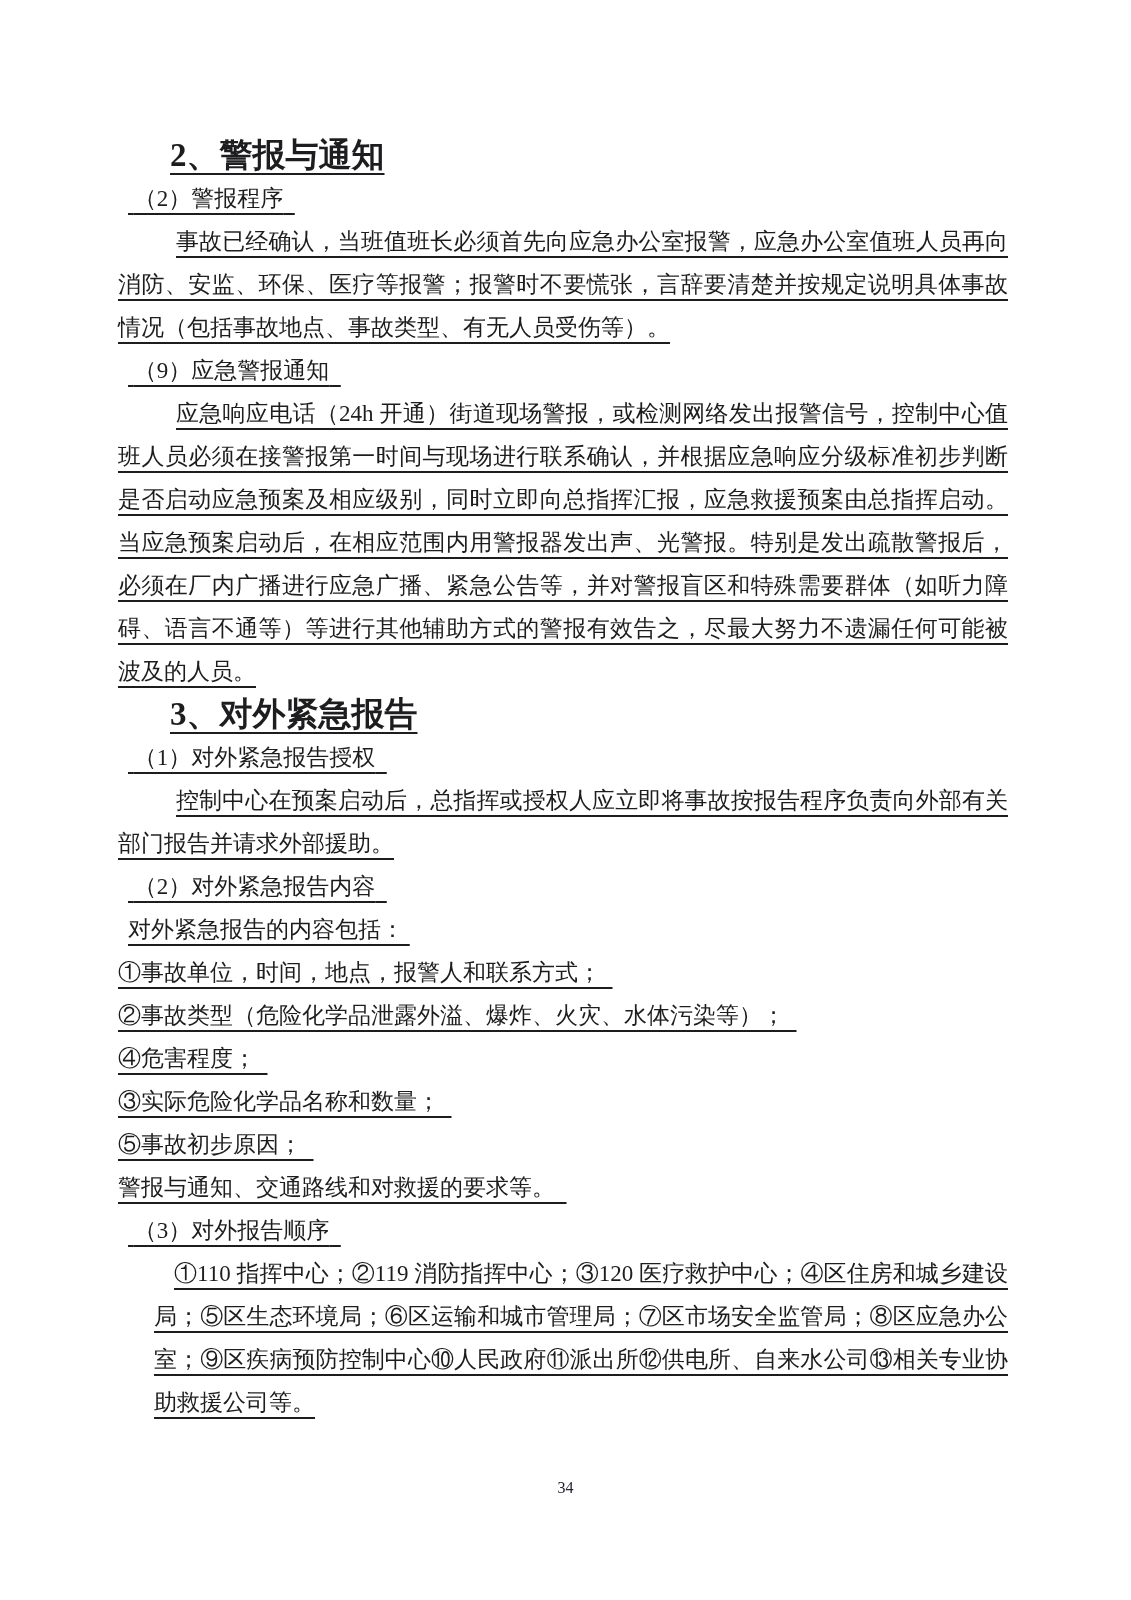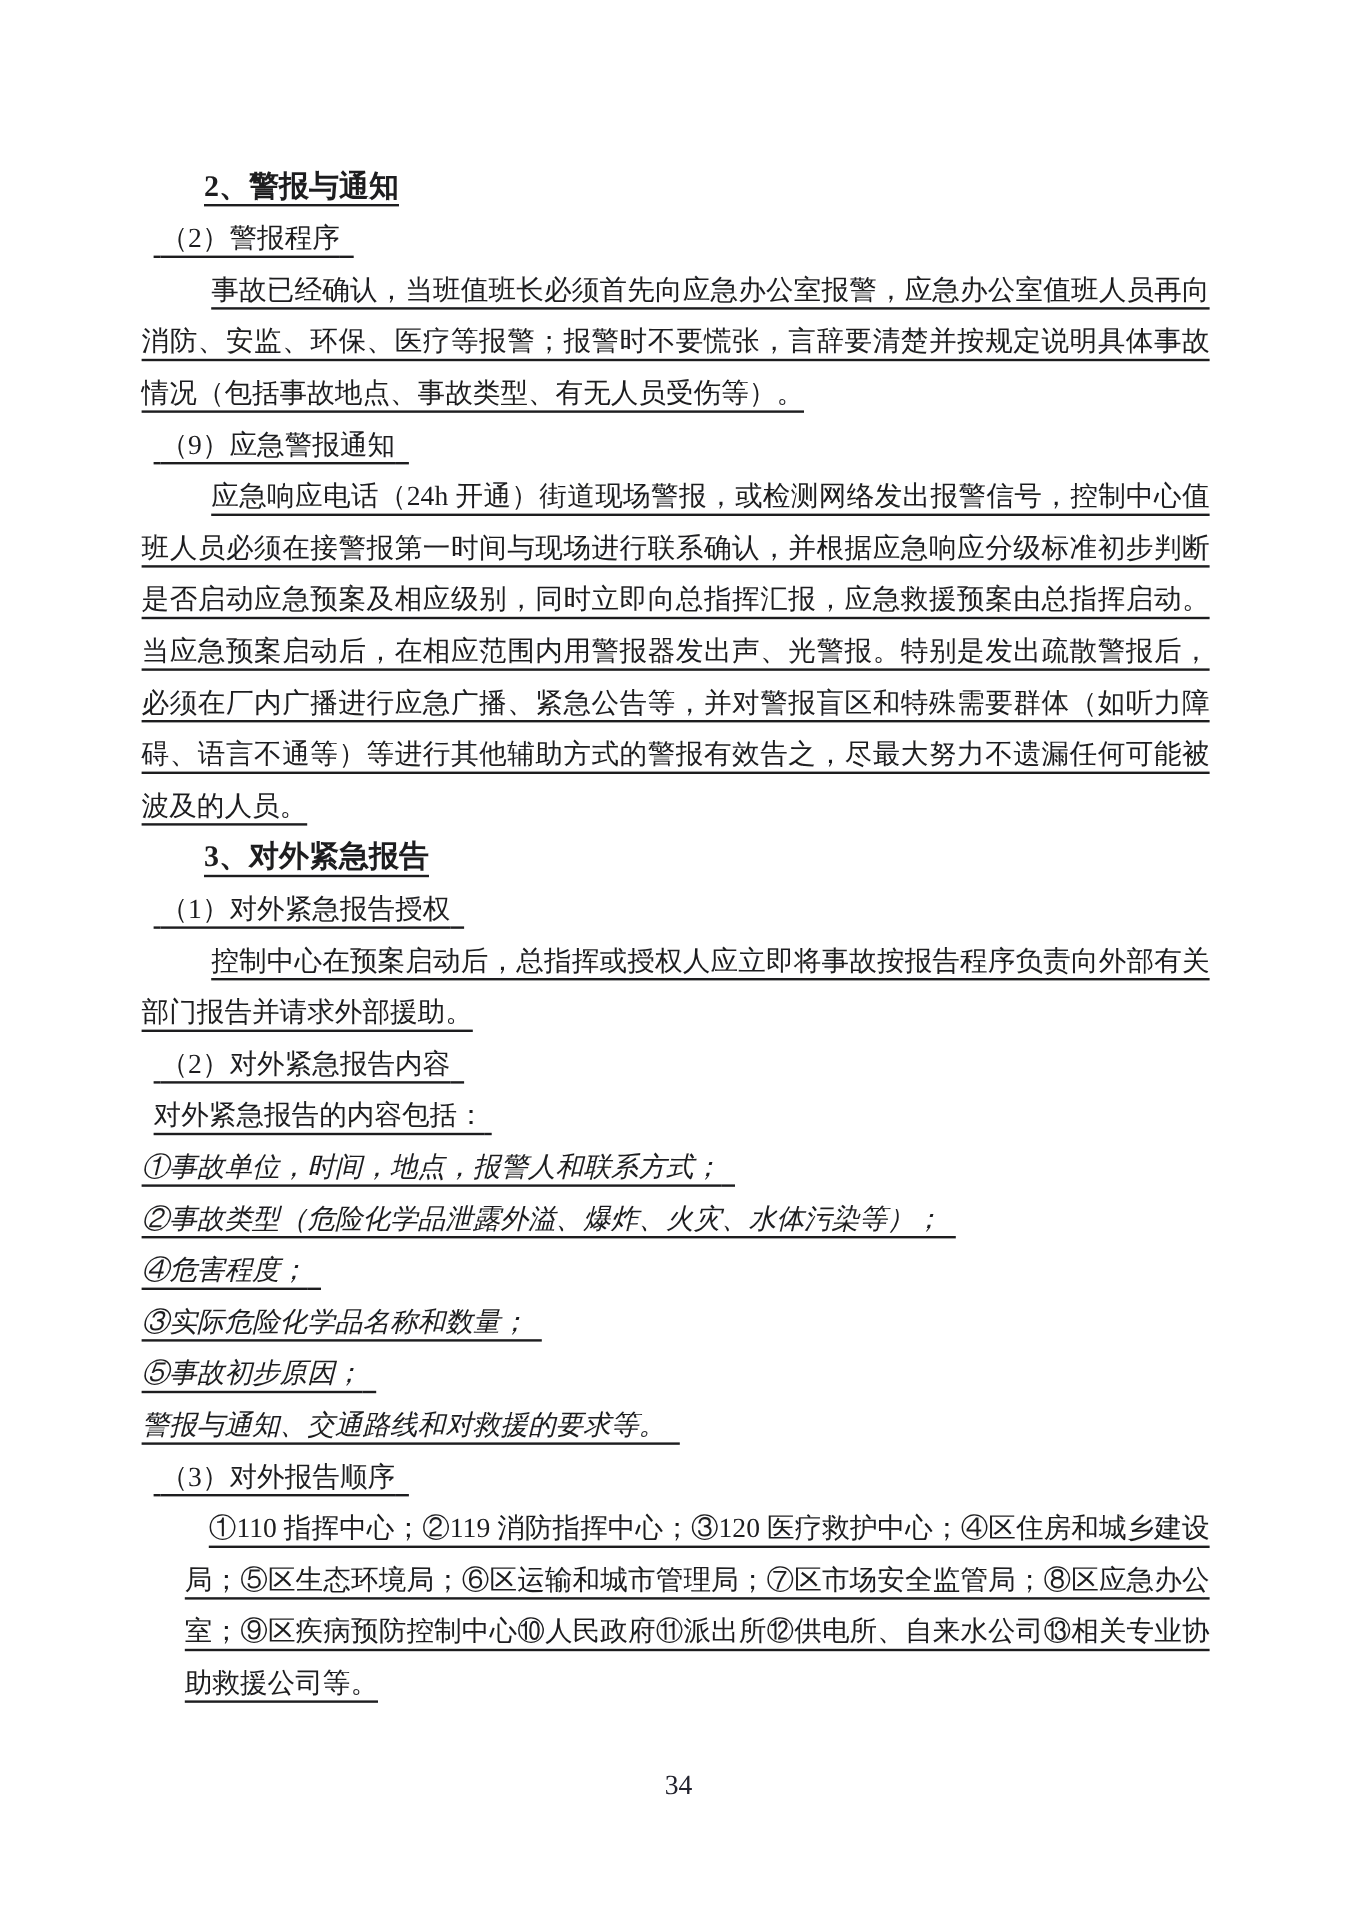--- a/index.html
+++ b/index.html
@@ -29,44 +29,44 @@
   .block {
     margin: 0;
     text-decoration: underline;
     text-decoration-thickness: 2px;
     text-underline-offset: 7px;
     text-decoration-color: var(--ink, #1d1d1f);
   }
   
   .block.heading {
     font-weight: bold;
-    font-size: 25px;
+    font-size: 33px;
     text-indent: 52px;
   }
   
   .block.subheading { text-indent: 10px; }
   .block.subheading::before { content: "\00a0"; }
   .block.subheading::after  { content: "\00a0\00a0"; }
   
   .block.paragraph { text-indent: 58px; }
   
   .block.lead { text-indent: 10px; }
   .block.lead::after { content: "\00a0"; }
   
-  .block.list-item { text-indent: 0; font-style: italic; }
+  .block.list-item { text-indent: 0; }
   .block.list-item::after { content: "\00a0\00a0"; }
   
   .block.paragraph-small { text-indent: 20px; margin-left: 36px; }
   .page-number {
     position: absolute;
     top: 1474px;
     left: 0;
     width: 100%;
     text-align: center;
-    font-size: 23px;
+    font-size: 16px;
     line-height: 28px;
     color: #23232e;
     font-family: "Liberation Serif", "DejaVu Serif", serif;
   }
 </style>
 </head>
 <body>
 
 <div class="page">
   <div class="content">

